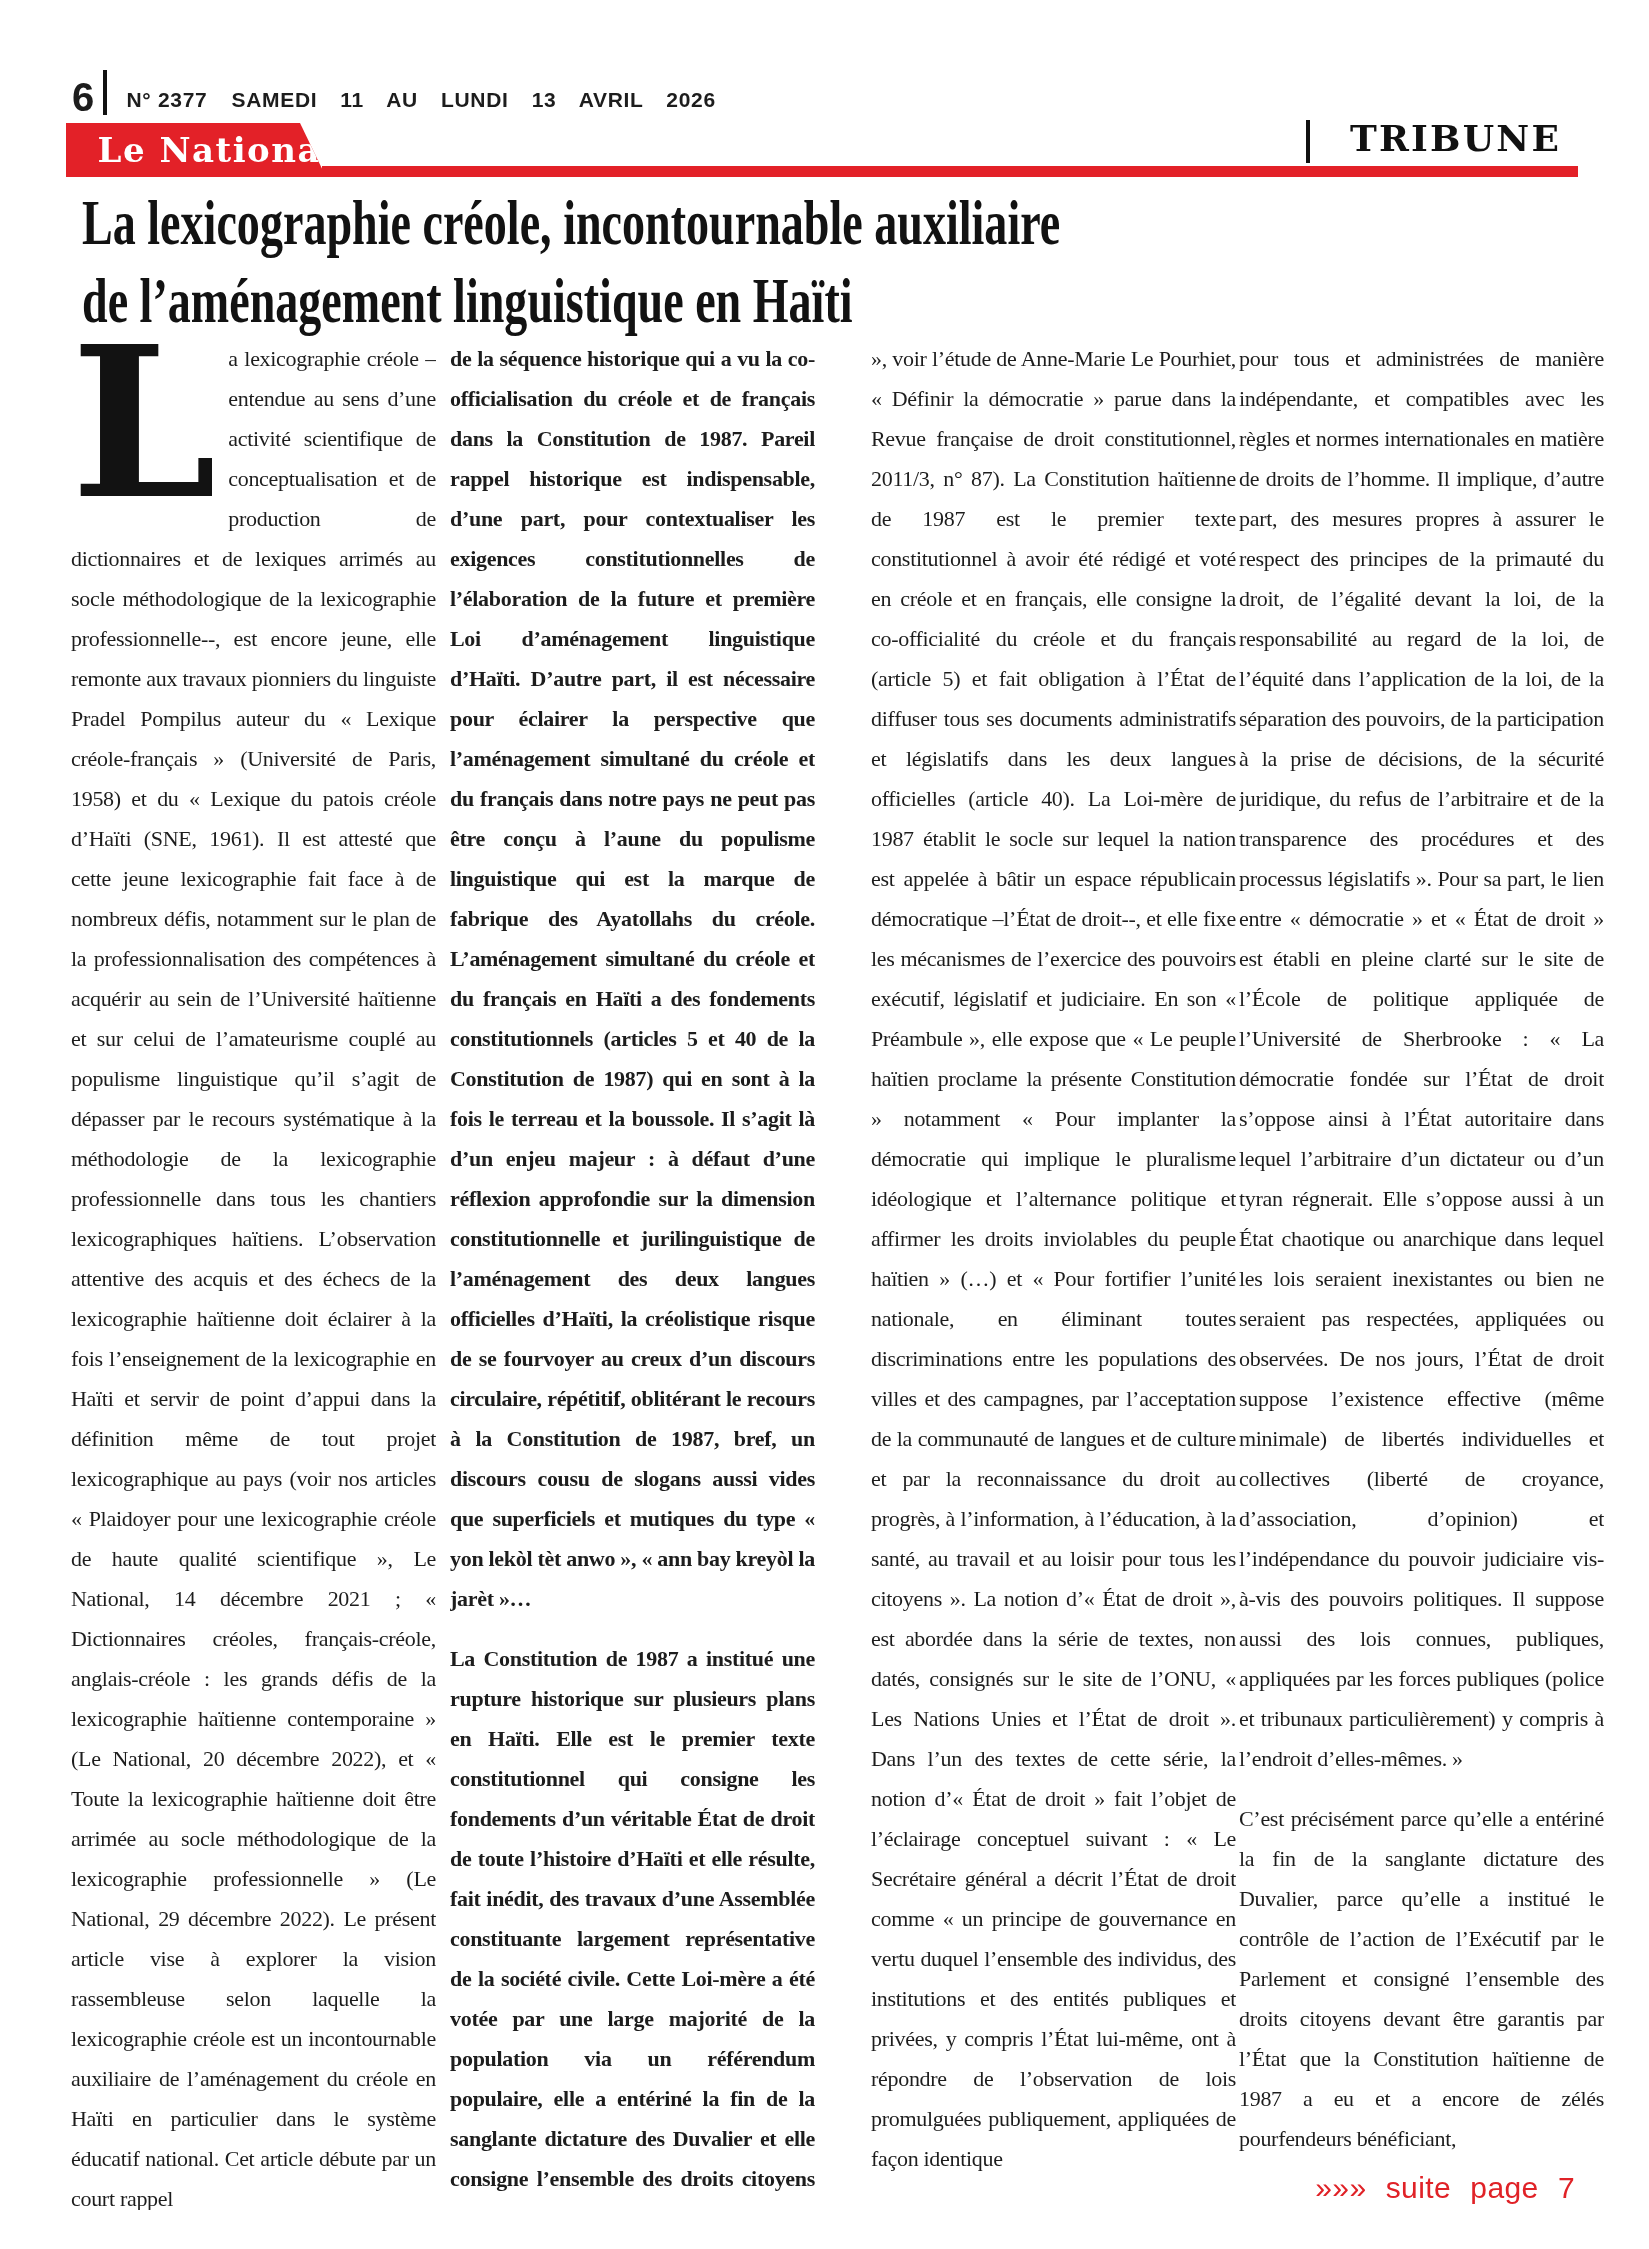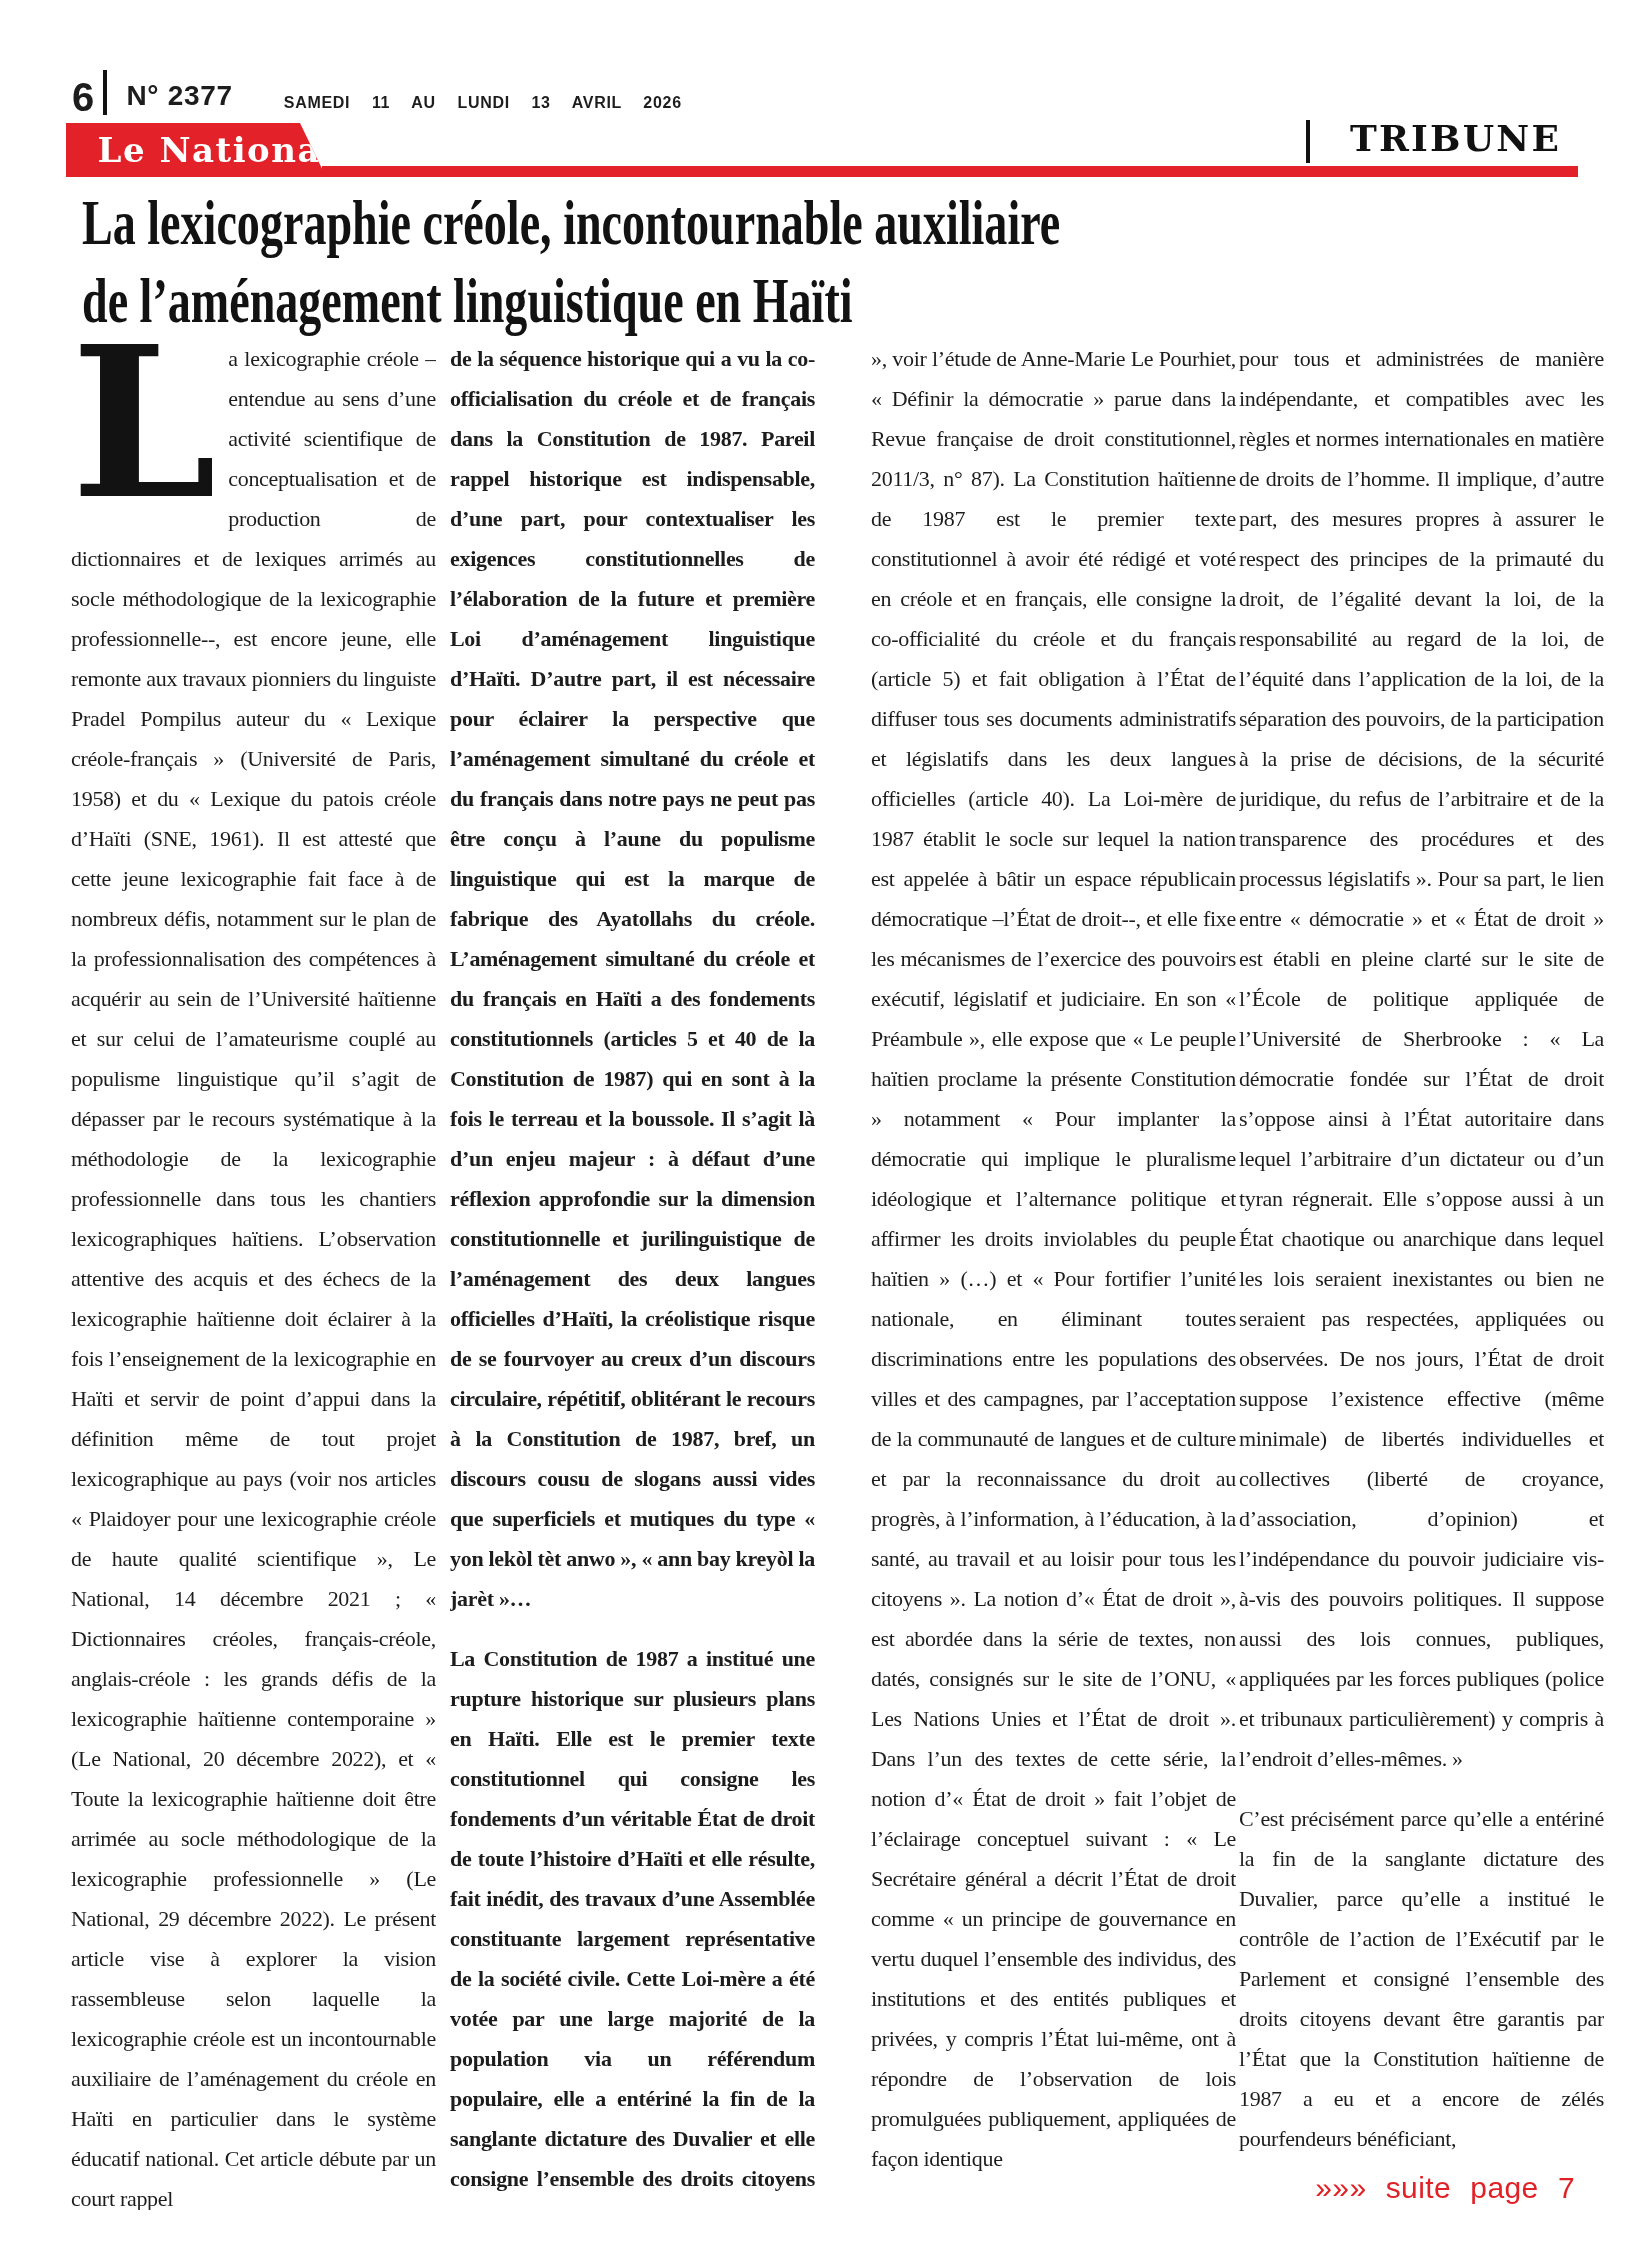--- a/index.html
+++ b/index.html
@@ -5,22 +5,22 @@
   html,body{margin:0;padding:0;}
   body{
     width:1650px;height:2250px;position:relative;background:#ffffff;
     font-family:"Liberation Serif",serif;color:#1d1d1d;overflow:hidden;
   }
   
   .folio{position:absolute;left:72px;top:70px;display:flex;align-items:flex-end;
          font-family:"Liberation Sans",sans-serif;font-weight:bold;}
   .folio-number{font-size:40px;line-height:36px;}
   .folio-bar{width:3.7px;height:45px;background:#111;margin:0 19.5px 0 9px;}
-  .issue-no{font-size:28px;letter-spacing:0.7px;margin-right:51px;padding-bottom:3px;}
-  .issue-date{font-size:16px;letter-spacing:0.7px;word-spacing:16.5px;padding-bottom:3px;}
+  .issue-no{font-size:21px;letter-spacing:0.7px;padding-bottom:3px;}
+  .issue-date{font-size:21px;letter-spacing:0.7px;word-spacing:16.5px;padding-bottom:3px;margin-left:24px;}
   
   .brand-banner{
     position:absolute;left:66px;top:123px;width:260px;height:54px;background:#e32128;
     clip-path:polygon(0 0,90% 0,100% 100%,0 100%);
     display:flex;align-items:center;
   }
   .brand-logo{
     font-family:"DejaVu Serif",serif;font-weight:bold;color:#ffffff;
     font-size:34px;letter-spacing:1.5px;padding-left:31.5px;white-space:nowrap;
   }

